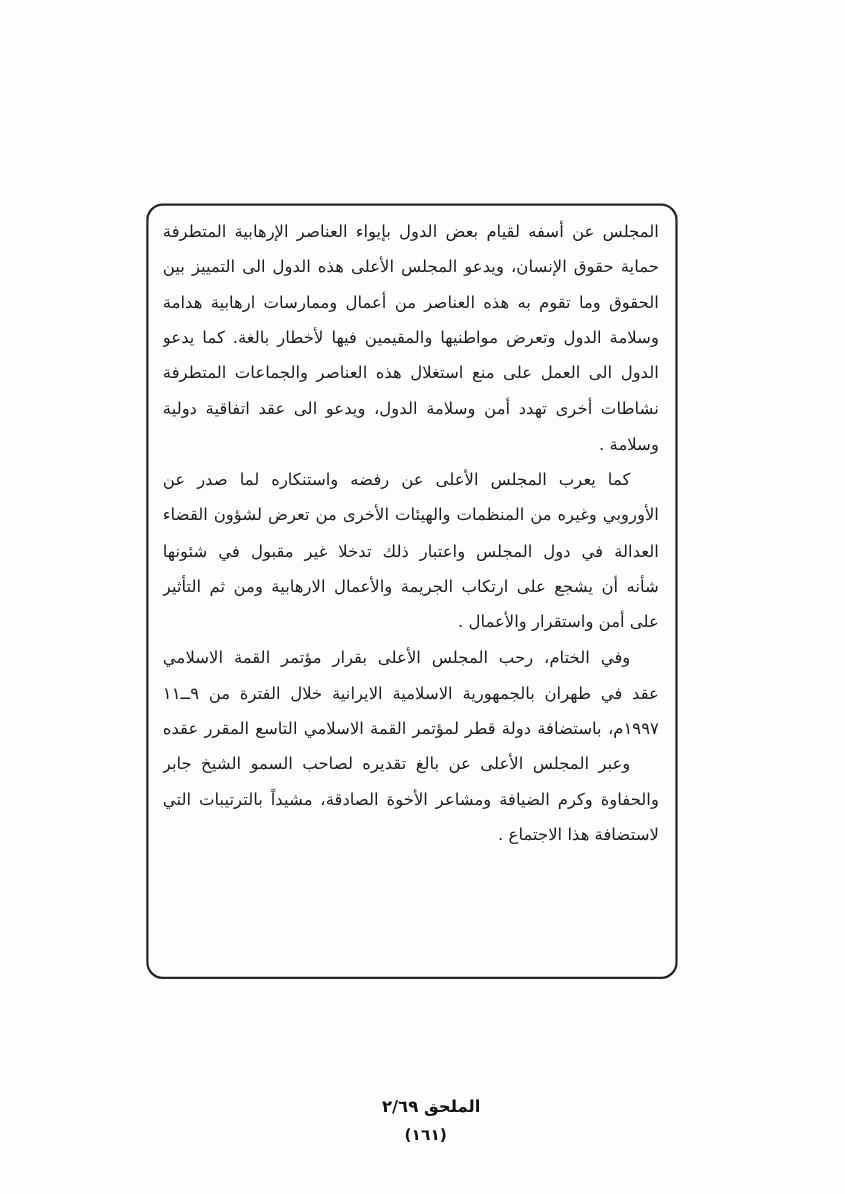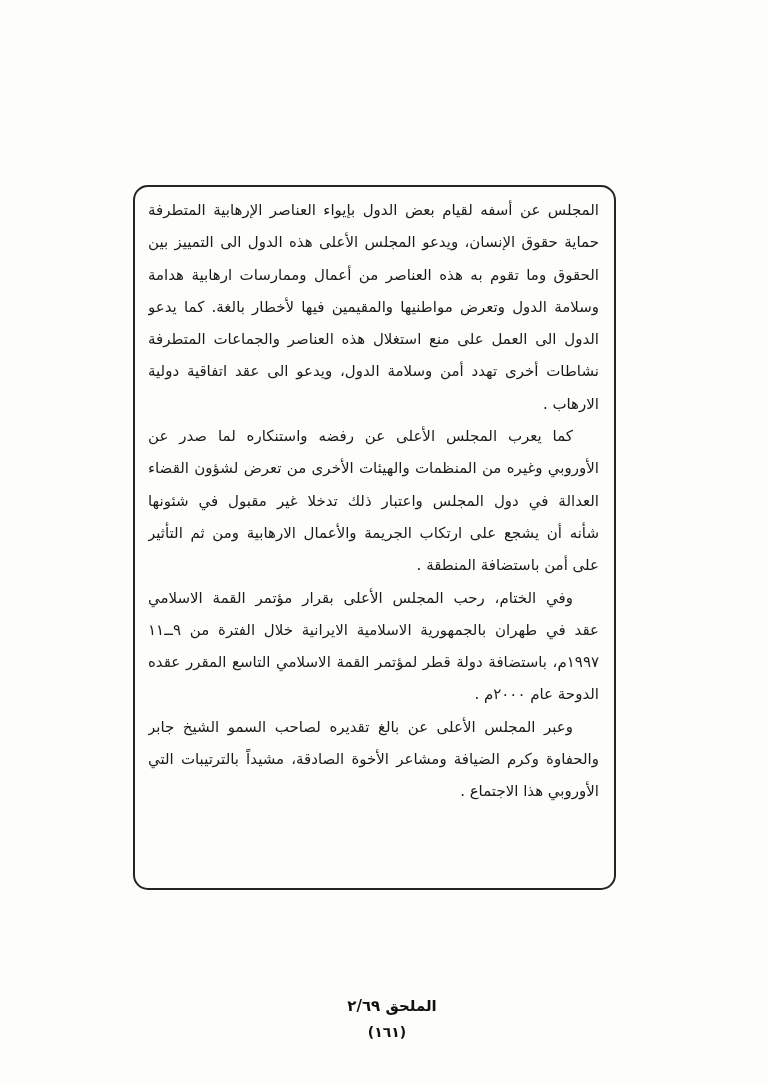--- a/index.html
+++ b/index.html
@@ -61,42 +61,41 @@
 
   <div class="text-box">
 
     <div>
       <div class="line">المجلس عن أسفه لقيام بعض الدول بإيواء العناصر الإرهابية المتطرفة تحت شعار</div>
       <div class="line">حماية حقوق الإنسان، ويدعو المجلس الأعلى هذه الدول الى التمييز بين هذه</div>
       <div class="line">الحقوق وما تقوم به هذه العناصر من أعمال وممارسات ارهابية هدامة تهدد أمن</div>
       <div class="line">وسلامة الدول وتعرض مواطنيها والمقيمين فيها لأخطار بالغة. كما يدعو هذه</div>
       <div class="line">الدول الى العمل على منع استغلال هذه العناصر والجماعات المتطرفة والارهابية</div>
       <div class="line">نشاطات أخرى تهدد أمن وسلامة الدول، ويدعو الى عقد اتفاقية دولية لمحاربة</div>
-      <div class="line end">الارهاب .</div>
+      <div class="line end">وسلامة .</div>
     </div>
 
     <div>
       <div class="line first">كما يعرب المجلس الأعلى عن رفضه واستنكاره لما صدر عن البرلمان</div>
       <div class="line">الأوروبي وغيره من المنظمات والهيئات الأخرى من تعرض لشؤون القضاء وسير</div>
       <div class="line">العدالة في دول المجلس واعتبار ذلك تدخلا غير مقبول في شئونها الداخلية، من</div>
       <div class="line">شأنه أن يشجع على ارتكاب الجريمة والأعمال الارهابية ومن ثم التأثير سلبا</div>
-      <div class="line end">على أمن باستضافة المنطقة .</div>
+      <div class="line end">على أمن واستقرار والأعمال .</div>
     </div>
 
     <div>
       <div class="line first">وفي الختام، رحب المجلس الأعلى بقرار مؤتمر القمة الاسلامي الثامن الذي</div>
       <div class="line">عقد في طهران بالجمهورية الاسلامية الايرانية خلال الفترة من ٩ــ١١ ديسمبر</div>
       <div class="line">١٩٩٧م، باستضافة دولة قطر لمؤتمر القمة الاسلامي التاسع المقرر عقده في</div>
-      <div class="line end">الدوحة عام ٢٠٠٠م .</div>
     </div>
 
     <div>
       <div class="line first">وعبر المجلس الأعلى عن بالغ تقديره لصاحب السمو الشيخ جابر الأحمد</div>
       <div class="line">والحفاوة وكرم الضيافة ومشاعر الأخوة الصادقة، مشيداً بالترتيبات التي أُعدت</div>
-      <div class="line end">الأوروبي هذا الاجتماع .</div>
+      <div class="line end">لاستضافة هذا الاجتماع .</div>
     </div>
 
   </div>
 
   <div class="footer">
     <div class="appendix">الملحق ٢/٦٩</div>
     <div class="pagenum">(١٦١)</div>
   </div>
 
 </div>

